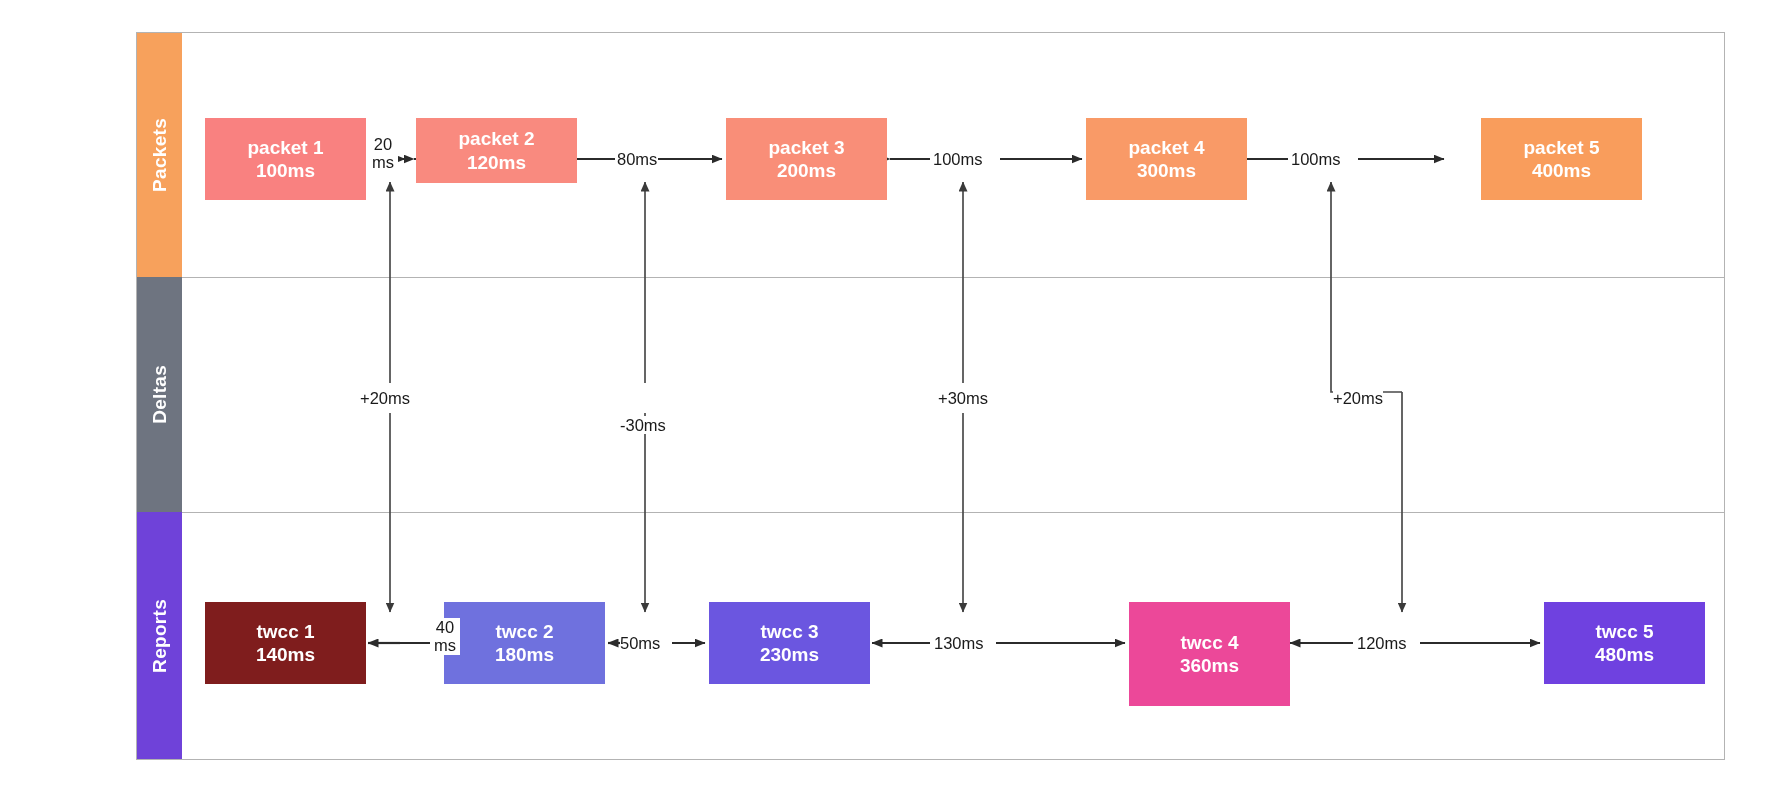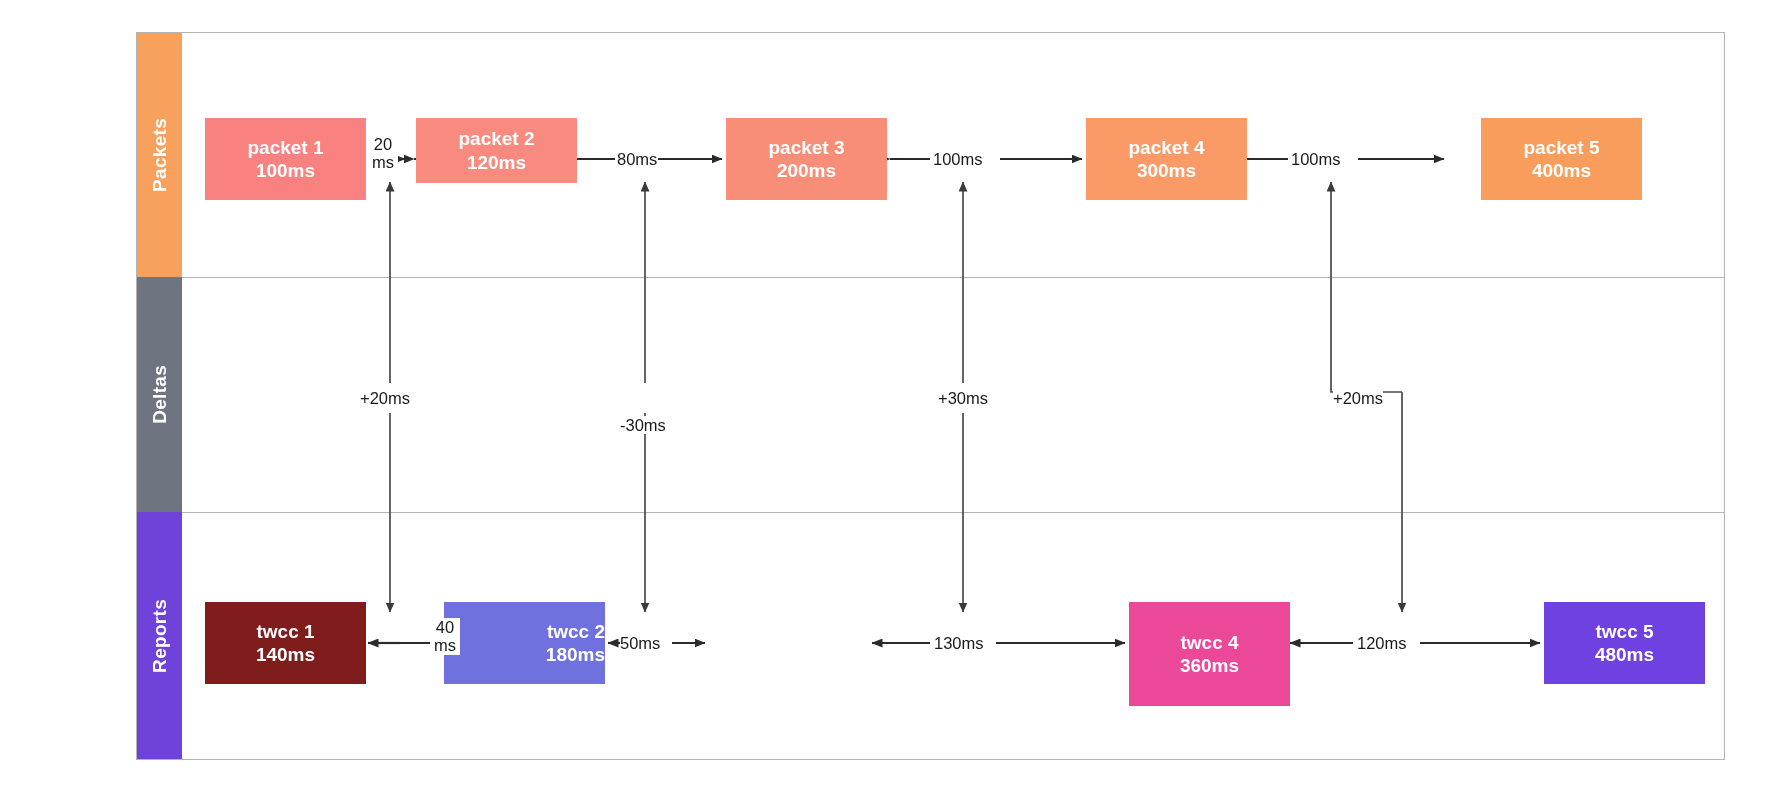--- a/index.html
+++ b/index.html
@@ -185,23 +185,27 @@
   </div>
   <div class="node" id="packet-5" style="left:1448px; top:118px; width:161px; height:82px; background:#F99D5C;margin-left:33px;">
     <span class="l1">packet 5</span>
     <span class="l2">400ms</span>
   </div>
 
   <div class="node" id="twcc-1" style="left:205px; top:602px; width:161px; height:82px; background:#7f1d1d;">
     <span class="l1">twcc 1</span>
     <span class="l2">140ms</span>
   </div>
-  <div class="node" id="twcc-2" style="left:444px; top:602px; width:161px; height:82px; background:#6F71DE;align-items:flex-end;">
+  <div class="node" id="twcc-2" style="left:444px; top:602px; width:161px; height:82px; background:#6F71DE;">
     <span class="l1">twcc 2</span>
     <span class="l2">180ms</span>
+  </div>
+  <div class="node" id="twcc-3" style="left:709px; top:602px; width:161px; height:82px; background:#6B56E0;">
+    <span class="l1">twcc 3</span>
+    <span class="l2">230ms</span>
   </div>
   <div class="node" id="twcc-4" style="left:1129px; top:602px; width:161px; height:104px; background:#ec4899;">
     <span class="l1">twcc 4</span>
     <span class="l2">360ms</span>
   </div>
   <div class="node" id="twcc-5" style="left:1544px; top:602px; width:161px; height:82px; background:#6F41E0;">
     <span class="l1">twcc 5</span>
     <span class="l2">480ms</span>
   </div>
 

